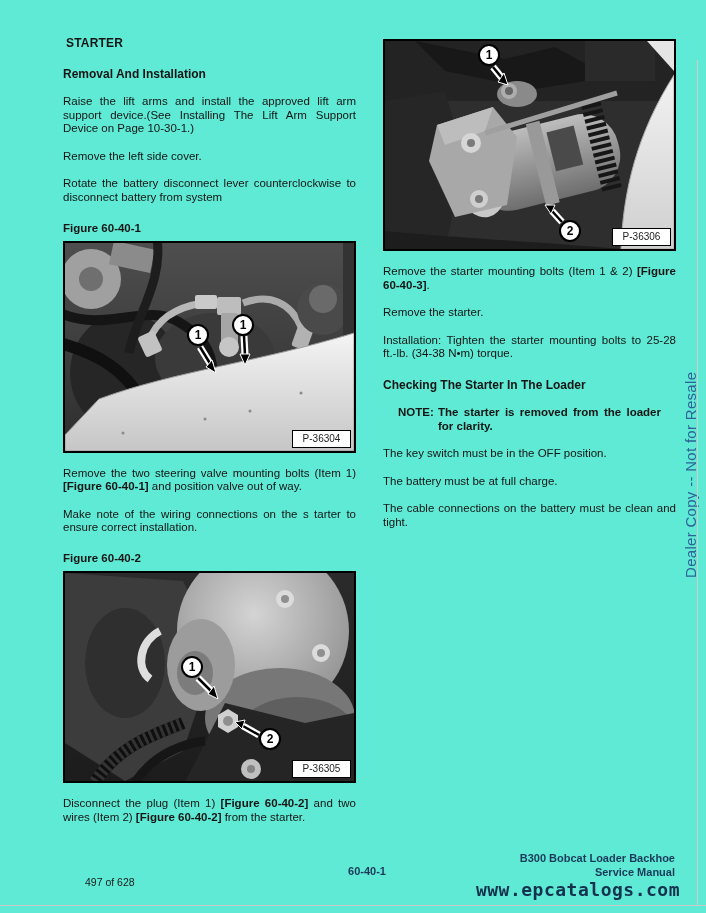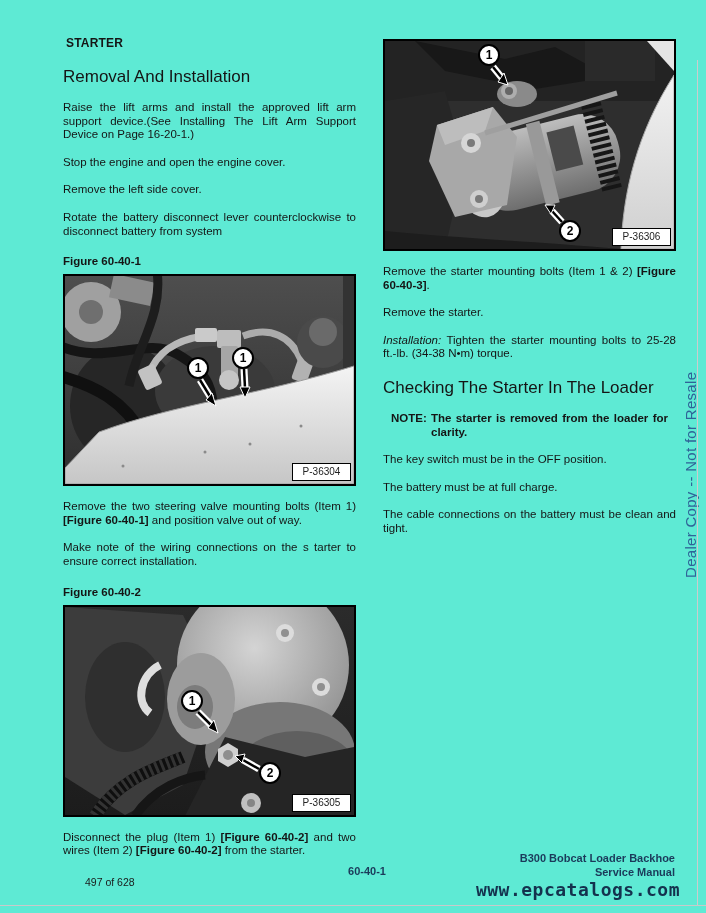--- a/index.html
+++ b/index.html
@@ -4,41 +4,41 @@
 <style>
   html,body{margin:0;padding:0;background:#ffffff;}
   .page{
     position:relative;width:706px;height:913px;background:#5eead4;overflow:hidden;
     font-family:"Liberation Sans","DejaVu Sans",sans-serif;color:#151515;
   }
   .col{position:absolute;top:32px;width:293px;}
   .col-left{left:63px;}
   .col-right{left:383px;}
   .doc-title{font-size:12px;font-weight:bold;margin:4px 0 0 3px;letter-spacing:.2px;}
-  .sect-head{font-size:17px;font-weight:normal;margin:17px 0 0;}
+  .sect-head{font-size:12px;font-weight:bold;margin:17px 0 0;}
   .para{font-size:11.5px;line-height:13.6px;text-align:justify;margin:14px 0 0;}
   .b{font-weight:bold;}
-  .i{font-style:italic;margin-top:8px;}
+  .i{margin-top:8px;}
   .figcap{font-size:11.5px;font-weight:bold;margin:17px 0 0;}
   .col-right .figcap.first{margin-top:2px;}
   .photo-frame{
     position:relative;margin-top:7px;width:289px;height:208px;
     border:2px solid #000;background:#333;
   }
   .photo-frame svg{display:block;width:289px;height:208px;}
   .photo-id{
     position:absolute;right:3px;bottom:3px;width:57px;height:16px;line-height:16px;
     background:#fff;border:1px solid #000;font-size:10px;text-align:center;color:#222;
   }
   .callout{
     position:absolute;width:18px;height:18px;border-radius:50%;
     background:#fff;border:2px solid #000;
     font-size:12px;font-weight:bold;text-align:center;line-height:18px;color:#000;
   }
-  .note{display:flex;margin:14px 8px 0;font-size:11.5px;line-height:13.6px;font-weight:bold;}
+  .note{display:flex;margin:14px 15px 0;font-size:11.5px;line-height:13.6px;font-weight:bold;}
   .note-label{flex:0 0 40px;}
   .note-text{flex:1;text-align:justify;}
   .watermark{
     position:absolute;right:7px;top:340px;height:270px;width:17px;
     writing-mode:vertical-rl;transform:rotate(180deg);
     font-size:15px;color:#2f6398;letter-spacing:.3px;
     display:flex;align-items:center;justify-content:center;white-space:nowrap;
   }
   .footer-pagecount{position:absolute;left:85px;top:876px;font-size:10.5px;color:#1a1a1a;}
   .footer-section{position:absolute;left:336px;top:865px;width:62px;text-align:center;
@@ -52,22 +52,21 @@
   .edge-right{position:absolute;left:697px;top:60px;width:1px;height:845px;background:#cccccc;}
 </style>
 </head>
 <body>
 
 <div class="page">
 
   <div class="col col-left">
     <div class="doc-title">STARTER</div>
     <div class="sect-head">Removal And Installation</div>
-    <p class="para">Raise the lift arms and install the approved lift arm support device.(See Installing The Lift Arm Support Device on Page 16-20-1.)</p>
-    <p class="para">Stop the engine and open the engine cover.</p>
+    <p class="para">Raise the lift arms and install the approved lift arm support device.(See Installing The Lift Arm Support Device on Page 10-30-1.)</p>
     <p class="para">Remove the left side cover.</p>
     <p class="para">Rotate the battery disconnect lever counterclockwise to disconnect battery from system</p>
 
     <div class="figcap">Figure 60-40-1</div>
     <div class="photo-frame">
       <svg viewBox="0 0 289 208" preserveAspectRatio="none">
         <defs>
           <linearGradient id="f1bg" x1="0" y1="0" x2="0" y2="1">
             <stop offset="0" stop-color="#4e4e4e"></stop>
               <stop offset="1" stop-color="#2e2e2e"></stop>

